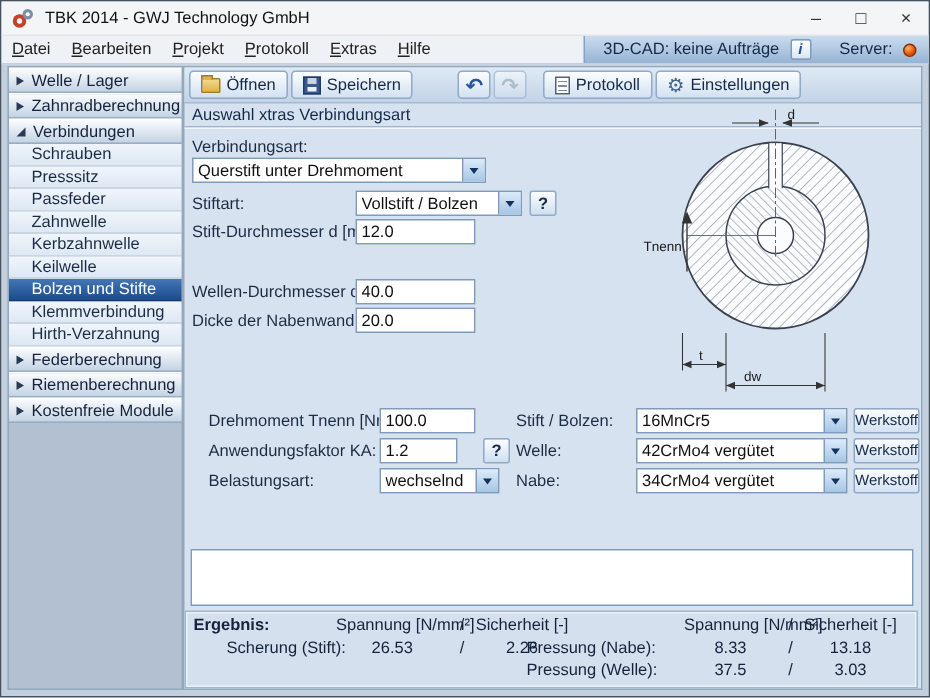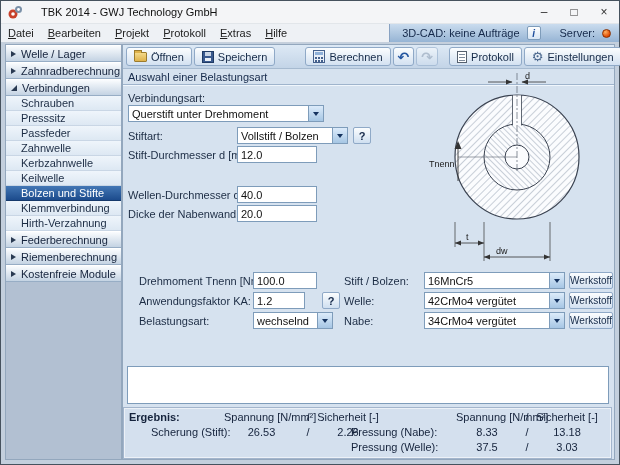--- a/index.html
+++ b/index.html
@@ -1,21 +1,21 @@
 <!DOCTYPE html>
 <html><head>
 <meta charset="utf-8">
 <style>
   *{margin:0;padding:0;box-sizing:border-box;}
   html,body{width:620px;height:465px;overflow:hidden;}
   body{font-family:"Liberation Sans","DejaVu Sans",sans-serif;font-size:11px;color:#1c1c1c;background:#9aa6b4;}
   .window{width:620px;height:465px;border:1px solid #46525e;background:#c3cfdd;display:flex;flex-direction:column;}
 
   
-  .titlebar{height:23px;background:#f4f5f7;display:flex;align-items:center;gap:19px;padding-left:7px;flex:none;border-bottom:1px solid #e2e6ea;justify-content:space-between;}
+  .titlebar{height:23px;background:#f4f5f7;display:flex;align-items:center;gap:8px;padding-left:7px;flex:none;border-bottom:1px solid #e2e6ea;justify-content:space-between;}
   .titlebar .title{flex:1;font-size:11px;color:#111;white-space:nowrap;}
   .win-controls{display:flex;height:100%;}
   .win-btn{width:30px;display:flex;align-items:center;justify-content:center;font-size:12px;color:#333;cursor:default;}
 
   
   .menubar{height:19px;background:#eef1f5;display:flex;align-items:stretch;flex:none;border-bottom:1px solid #c6d0dc;}
   .menu-item{padding:0 7px;display:flex;align-items:center;font-size:11px;color:#222;}
   .menu-item u{text-decoration:underline;}
   .menubar-right{margin-left:auto;display:flex;align-items:center;gap:7px;padding:0 8px 0 12px;background:linear-gradient(#cadcee,#96b4d4);border-left:1px solid #88a2c2;}
   .cad-status{color:#15294a;white-space:nowrap;}
@@ -174,45 +174,41 @@
       <div class="toolbar">
         <div class="tb-btn">
             <span class="ic ic-folder"></span>
             <span>Öffnen</span>
           </div>
         <div class="tb-btn">
             <span class="ic ic-disk"></span>
             <span>Speichern</span>
           </div>
         <div class="tb-gap"></div>
-        <div class="tb-btn">
-            <span class="ic ic-calc"></span>
-            <span>Berechnen</span>
-          </div>
         <div class="tb-btn small">
             <span class="glyph-undo">↶</span>
           </div>
         <div class="tb-btn small disabled">
             <span class="glyph-redo">↷</span>
           </div>
         <div class="tb-gap-s"></div>
         <div class="tb-btn">
             <span class="ic ic-doc"></span>
             <span>Protokoll</span>
           </div>
         <div class="tb-btn">
             <span class="glyph-gear">⚙</span>
             <span>Einstellungen</span>
           </div>
         <div class="tb-gap-s"></div>
 
       </div>
 
       <div class="content">
-        <div class="sec-title">Auswahl einer Belastungsart</div>
+        <div class="sec-title">Auswahl xtras Verbindungsart</div>
         <div class="sec-sep"></div>
 
         <span class="lbl" style="left:5px;top:23px;">Verbindungsart:</span>
         <div class="dd" style="left:5px;top:36px;width:196px;">
           <span class="dd-val">Querstift unter Drehmoment</span>
           <span class="dd-btn">
               <span class="dd-arrow"></span>
             </span>
         </div>
 

